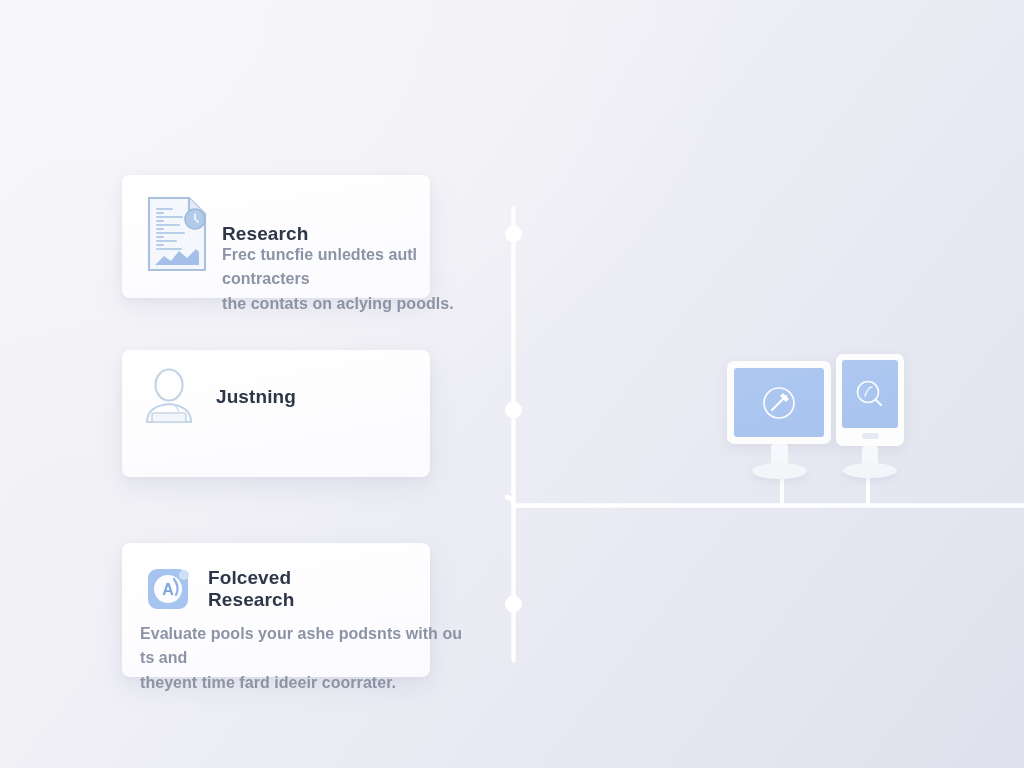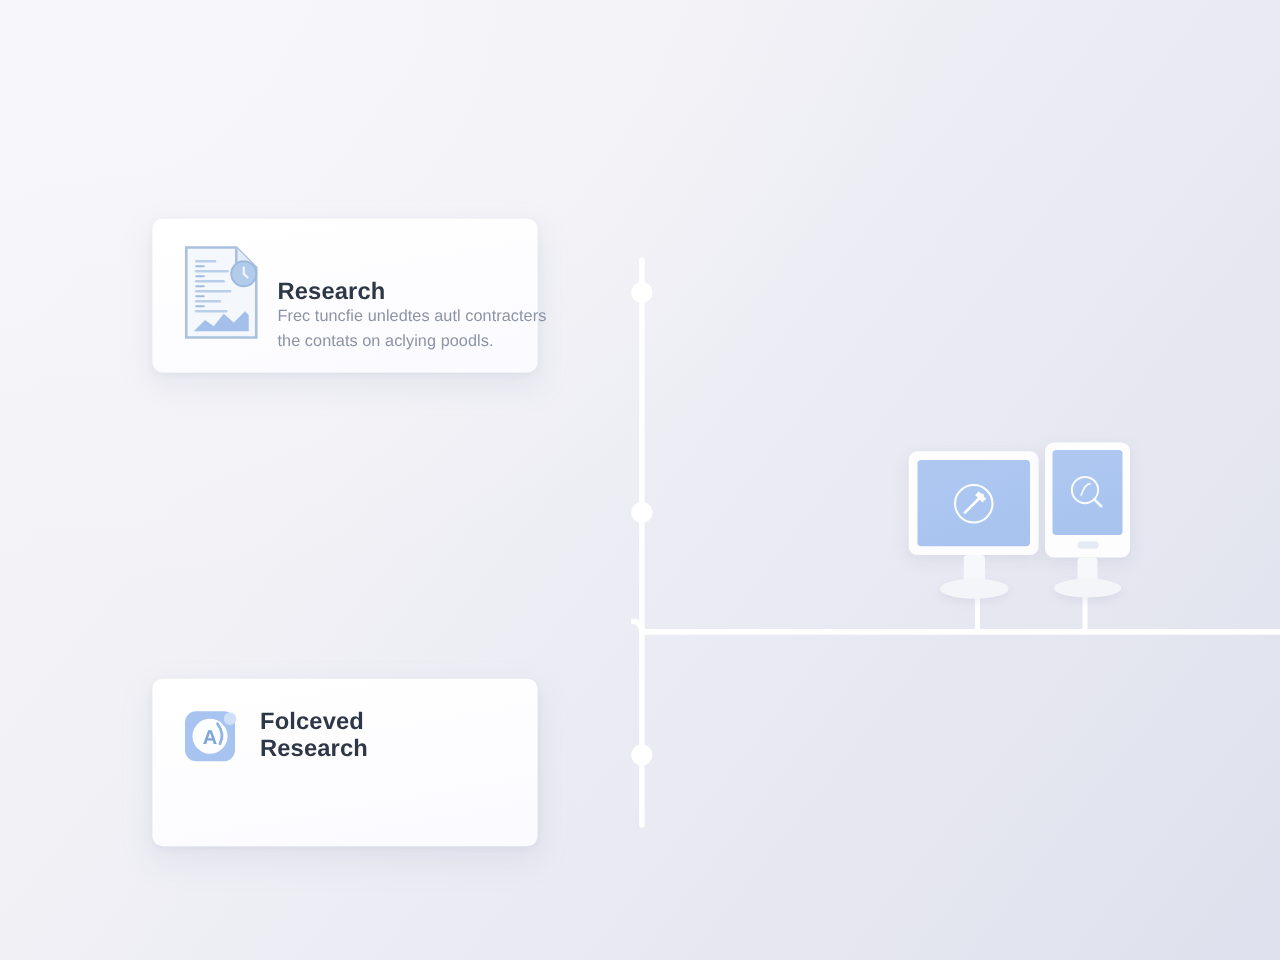--- a/index.html
+++ b/index.html
@@ -57,25 +57,26 @@
     font-size:19px;
     font-weight:bold;
     color:#2d3748;
     letter-spacing:0.1px;
     line-height:1.16;
     white-space:pre-line;
   }
 
   .card-body {
     position:absolute;
-    font-size:13px;
+    font-size:16px;
     color:#8b93a5;
     line-height:1.52;
     white-space:pre-line;
     letter-spacing:0.05px;
+    font-weight:bold;
   }
   
 
   .body-abs { position:absolute; }
 
   
   .monitor { position:absolute; }
 
   .monitor-frame {
     position:absolute;
@@ -163,36 +164,51 @@
             <line x1="49" y1="24" x2="52" y2="27"></line>
           </g>
         </svg>
       </span>
       <span class="card-title">Research</span>
     </div>
   </div>
   <div class="card-body body-abs" style="left:222px; top:243px; width:250px;">Frec tuncfie unledtes autl contracters
 the contats on aclying poodls.</div>
 
+  <div class="card" id="card-justning">
+    <div class="card-head">
+      <span class="card-icon">
+        <svg width="62" height="58" viewBox="0 0 62 58">
+          <ellipse cx="29" cy="17" rx="13.5" ry="15.5" fill="none" stroke="#c3d3e6" stroke-width="2.1"></ellipse>
+          <path d="M7 54 Q7 38 29 36 Q51 38 51 54 Z" fill="none" stroke="#c3d3e6" stroke-width="2.1"></path>
+          <rect x="12" y="45" width="34" height="9" rx="2" fill="#f2f6fb" stroke="#c8d7e8" stroke-width="1.7"></rect>
+          <path d="M33 36 q5 4 6 9" fill="none" stroke="#cfdcec" stroke-width="1.5"></path>
+        </svg>
+      </span>
+      <span class="card-title">Justning</span>
+    </div>
+  </div>
 
   <div class="card" id="card-positions">
     <div class="card-head">
       <span class="card-icon">
         <svg width="48" height="48" viewBox="0 0 48 48">
           <rect x="2" y="4" width="40" height="40" rx="9" fill="#a6c4ef"></rect>
           <circle cx="22" cy="24" r="14" fill="#fbfdff"></circle>
           <text x="22" y="30" text-anchor="middle" font-family="Liberation Sans, sans-serif" font-size="16" font-weight="bold" fill="#7ea4da">A</text>
           <path d="M28 14 q6 8 2 16" fill="none" stroke="#8fb2e3" stroke-width="2.2" stroke-linecap="round"></path>
           <circle cx="38" cy="10" r="5" fill="#cfe0f6"></circle>
         </svg>
       </span>
       <span class="card-title">Folceved
 Research</span>
     </div>
   </div>
+  <div class="card-body body-abs" style="left:140px; top:622px; width:330px;">Evaluate pools your ashe podsnts with ou ts and
+theyent time fard ideeir coorrater.</div>
 
   <div class="monitor" id="monitor-left" style="left:727px; top:361px; width:104px; height:120px;">
     <div class="monitor-frame" style="left:0; top:0; width:104px; height:83px;"></div>
     <div class="monitor-screen" style="left:7px; top:7px; width:90px; height:69px;">
       <span class="screen-glyph">
         <svg width="38" height="38" viewBox="0 0 38 38">
           <circle cx="19" cy="19" r="15" fill="none" stroke="#ffffff" stroke-width="1.7" opacity="0.95"></circle>
           <line x1="12" y1="26" x2="26" y2="12" stroke="#ffffff" stroke-width="2.1" stroke-linecap="round"></line>
           <path d="M23 9 l6 6 -3 3 -6 -6 Z" fill="#ffffff" opacity="0.95"></path>
         </svg>

